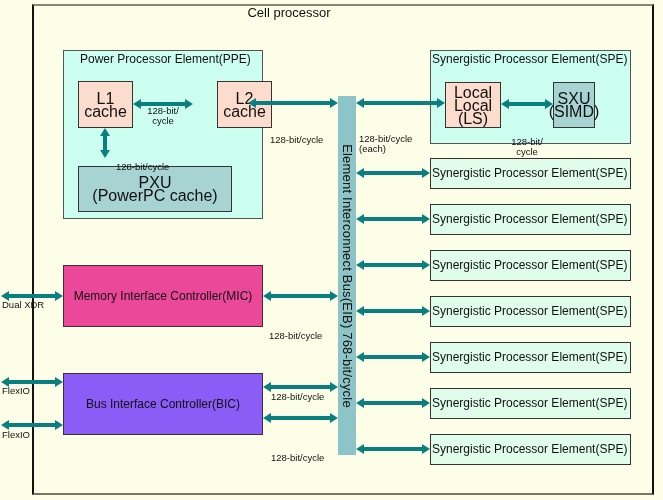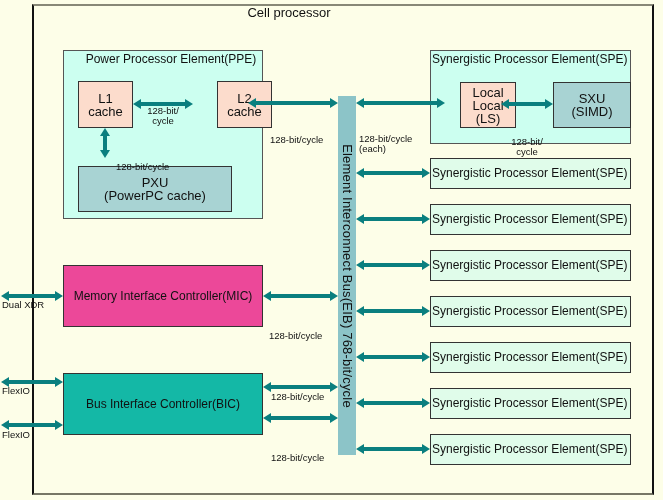--- a/index.html
+++ b/index.html
@@ -13,29 +13,29 @@
   .frame {
     left: 32px; top: 4px; width: 622px; height: 491px;
     border-left: 2px solid #111; border-top: 2px solid #888877;
     border-right: 2px solid #111; border-bottom: 2px solid #777766;
     background: #fdfee8;
   }
   .title { left: 32px; top: 5px; width: 514px; text-align: center; font-size: 13px; }
   .group {
     border: 1px solid #555; background: #ccfff0;
   }
-  .group-label { font-size: 12px; text-align: center; position: absolute; left: 16px; right: 0; top: 1px; white-space: nowrap; }
+  .group-label { font-size: 12px; position: absolute; left: 16px; right: 0; top: 1px; white-space: nowrap; }
   .box {
     border: 1px solid #333; display: flex; align-items: center; justify-content: center;
-    text-align: center; font-size: 13px; line-height: 13px;
+    text-align: center; font-size: 16px; line-height: 13px;
   }
   .cache { background: #fcdccc; }
   .core { background: #a8d3d3; }
   .mic { background: #ec4899; font-size: 12px; }
-  .bic { background: #14b8a6; font-size: 12px; }
+  .bic { background: #8b5cf6; font-size: 12px; }
   .spe { background: #e0fcea; font-size: 12px; justify-content: flex-start; padding-left: 1px; white-space: nowrap; }
   .eib {
     left: 338px; top: 96px; width: 18px; height: 359px; background: #8cc4c8;
   }
   .eib-label {
     position: absolute; left: 50%; top: 50%;
     transform: translate(-50%, -50%) rotate(90deg);
     white-space: nowrap; font-size: 13px; letter-spacing: 0.2px;
   }
   .lbl { font-size: 9.5px; white-space: nowrap; line-height: 10px; margin-top: 24px; }
@@ -72,28 +72,28 @@
 <div class="abs lbl c" style="left:138px; top:82px; width:50px;">
   <div>128-bit/</div>
     <div>cycle</div>
 </div>
 <div class="abs lbl" style="left:116px; top:138px;">128-bit/cycle</div>
 <div class="abs lbl" style="left:270px; top:111px;">128-bit/cycle</div>
 
 <div class="abs group" style="left:430px; top:50px; width:201px; height:94px;">
   <div class="group-label" style="text-align:left; left:1px;">Synergistic Processor Element(SPE)</div>
 </div>
-<div class="abs box cache" style="left:445px; top:82px; width:56px; height:46px;margin-left:15px;">
+<div class="abs box cache" style="left:445px; top:82px; width:56px; height:46px;">
   <div>
       <div>Local</div>
       <div>Local</div>
       <div>(LS)</div>
     </div>
 </div>
-<div class="abs box core" style="left:553px; top:82px; width:78px; height:46px;">
+<div class="abs box core" style="left:553px; top:82px; width:42px; height:46px;">
   <div>
       <div>SXU</div>
       <div>(SIMD)</div>
     </div>
 </div>
 <div class="abs lbl c" style="left:503px; top:113px; width:48px;">
   <div>128-bit/</div>
     <div>cycle</div>
     <div>(each)</div>
 </div>

